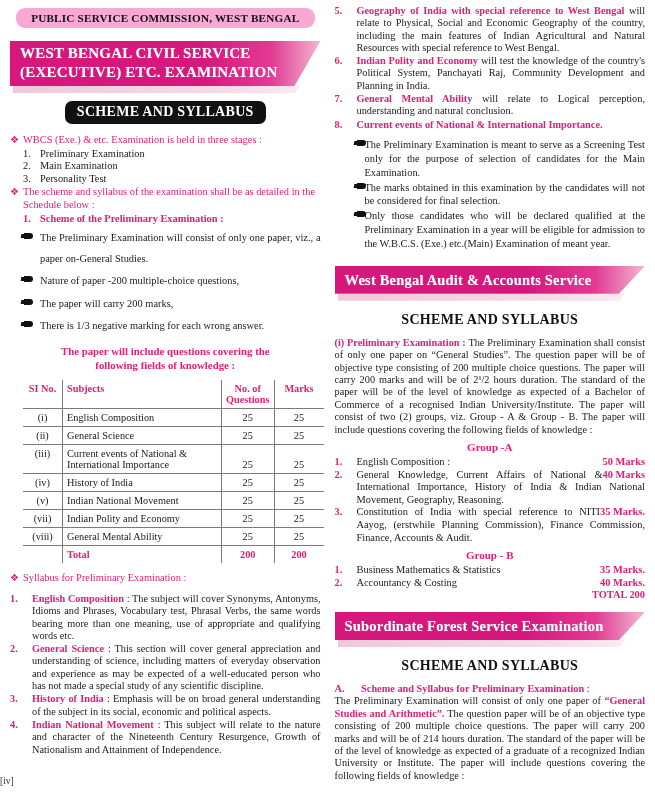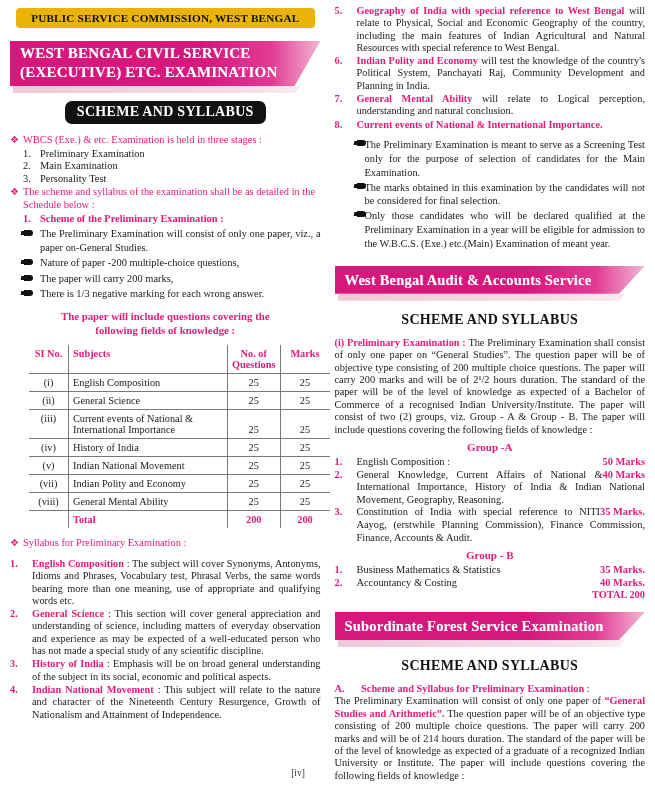--- a/index.html
+++ b/index.html
@@ -18,22 +18,22 @@
   }
   .cols {
     display: flex;
     gap: 14px;
     height: 770px;
   }
   .col { width: 311px; }
 
   
   .pill-pink {
-    background: #eab308;
-    border-radius: 4px;
+    background: #f9a8d4;
+    border-radius: 9px;
     text-align: center;
     font-weight: bold;
     font-size: 11.2px;
     letter-spacing: .2px;
     padding: 4px 6px 4px;
     color: #111;
     margin: 4px 6px 9px 6px;
   }
   .banner {
     position: relative;
@@ -85,38 +85,38 @@
   .body { font-size: 10.3px; line-height: 12.4px; text-align: justify; }
 
   .dia-row { display: flex; margin: 1px 0; font-size: 10.4px; line-height: 12.6px; }
   .dia-row .mark { width: 13px; color: #e31c79; font-size: 10px; flex: none; }
   .dia-row .txt { flex: 1; font-weight: normal; color: #e31c79; }
 
   .num-row { display: flex; font-size: 10.4px; line-height: 12.6px; margin: 0; }
   .num-row .n { width: 30px; flex: none; text-align: left; padding-left: 13px; }
   .num-row .t { flex: 1; }
 
-  .b-row { display: flex; font-size: 10.4px; line-height: 14px; margin: 1.5px 0; }
+  .b-row { display: flex; font-size: 10.4px; line-height: 21px; margin: 1.5px 0; }
   .b-row .bl { width: 30px; flex: none; padding-left: 14px; color: #111; font-size: 9px; }
   .b-row .bt { flex: 1; text-align: justify; }
   .bullet-glyph { display:inline-block; width: 9px; height: 6px; background:#111;
                   border-radius: 0 3px 3px 0; position: relative; top: -1px; }
   .bullet-glyph::before { content:""; position:absolute; left:-3px; top:1px;
                   width:4px; height:4px; background:#111; transform: skewX(-10deg); }
   .center-pink {
     text-align: center; color: #e31c79; font-weight: bold;
     font-size: 10.8px; line-height: 13.6px; margin: 9px 12px 7px 12px;
   }
 
   
   table.tbl {
     width: 100%;
     border-collapse: collapse;
     font-size: 10.3px;
-    margin: 2px 0 8px 14px;
+    margin: 2px 0 8px 8px;
     border: 1px solid #7a7a7a;
     border-radius: 8px;
     overflow: hidden;
   }
   table.tbl td, table.tbl th {
     border: 1px solid #7a7a7a;
     padding: 3px 4px;
     vertical-align: top;
   }
   table.tbl th {
@@ -140,22 +140,22 @@
   
   .mk-row { display: flex; font-size: 10.4px; line-height: 12.6px; }
   .mk-row .mn { width: 22px; flex:none; color: #e31c79; font-weight: bold; }
   .mk-row .mt { flex: 1; text-align: justify; }
   .mk-val { color:#e31c79; font-weight: bold; float: right; }
   .right-pink { text-align: right; color: #e31c79; font-weight: bold;
                 font-size: 10.4px; line-height: 12.6px; }
   .group-head { text-align: center; color: #e31c79; font-weight: bold;
                 font-size: 11px; margin: 5px 0 3px 0; }
 
-  .footer { position: absolute; bottom: 22px; left: 0; width: 596px;
-            text-align: center; font-size: 9.5px; color: #333; }
+  .footer { position: absolute; bottom: 14px; left: 0; width: 596px;
+            font-size: 9.5px; color: #333; }
   .sp6 { height: 6px; }
   .sp10 { height: 10px; }
 </style>
 </head>
 <body>
 
 <div class="page">
   <div class="cols">
 
     <div class="col">

